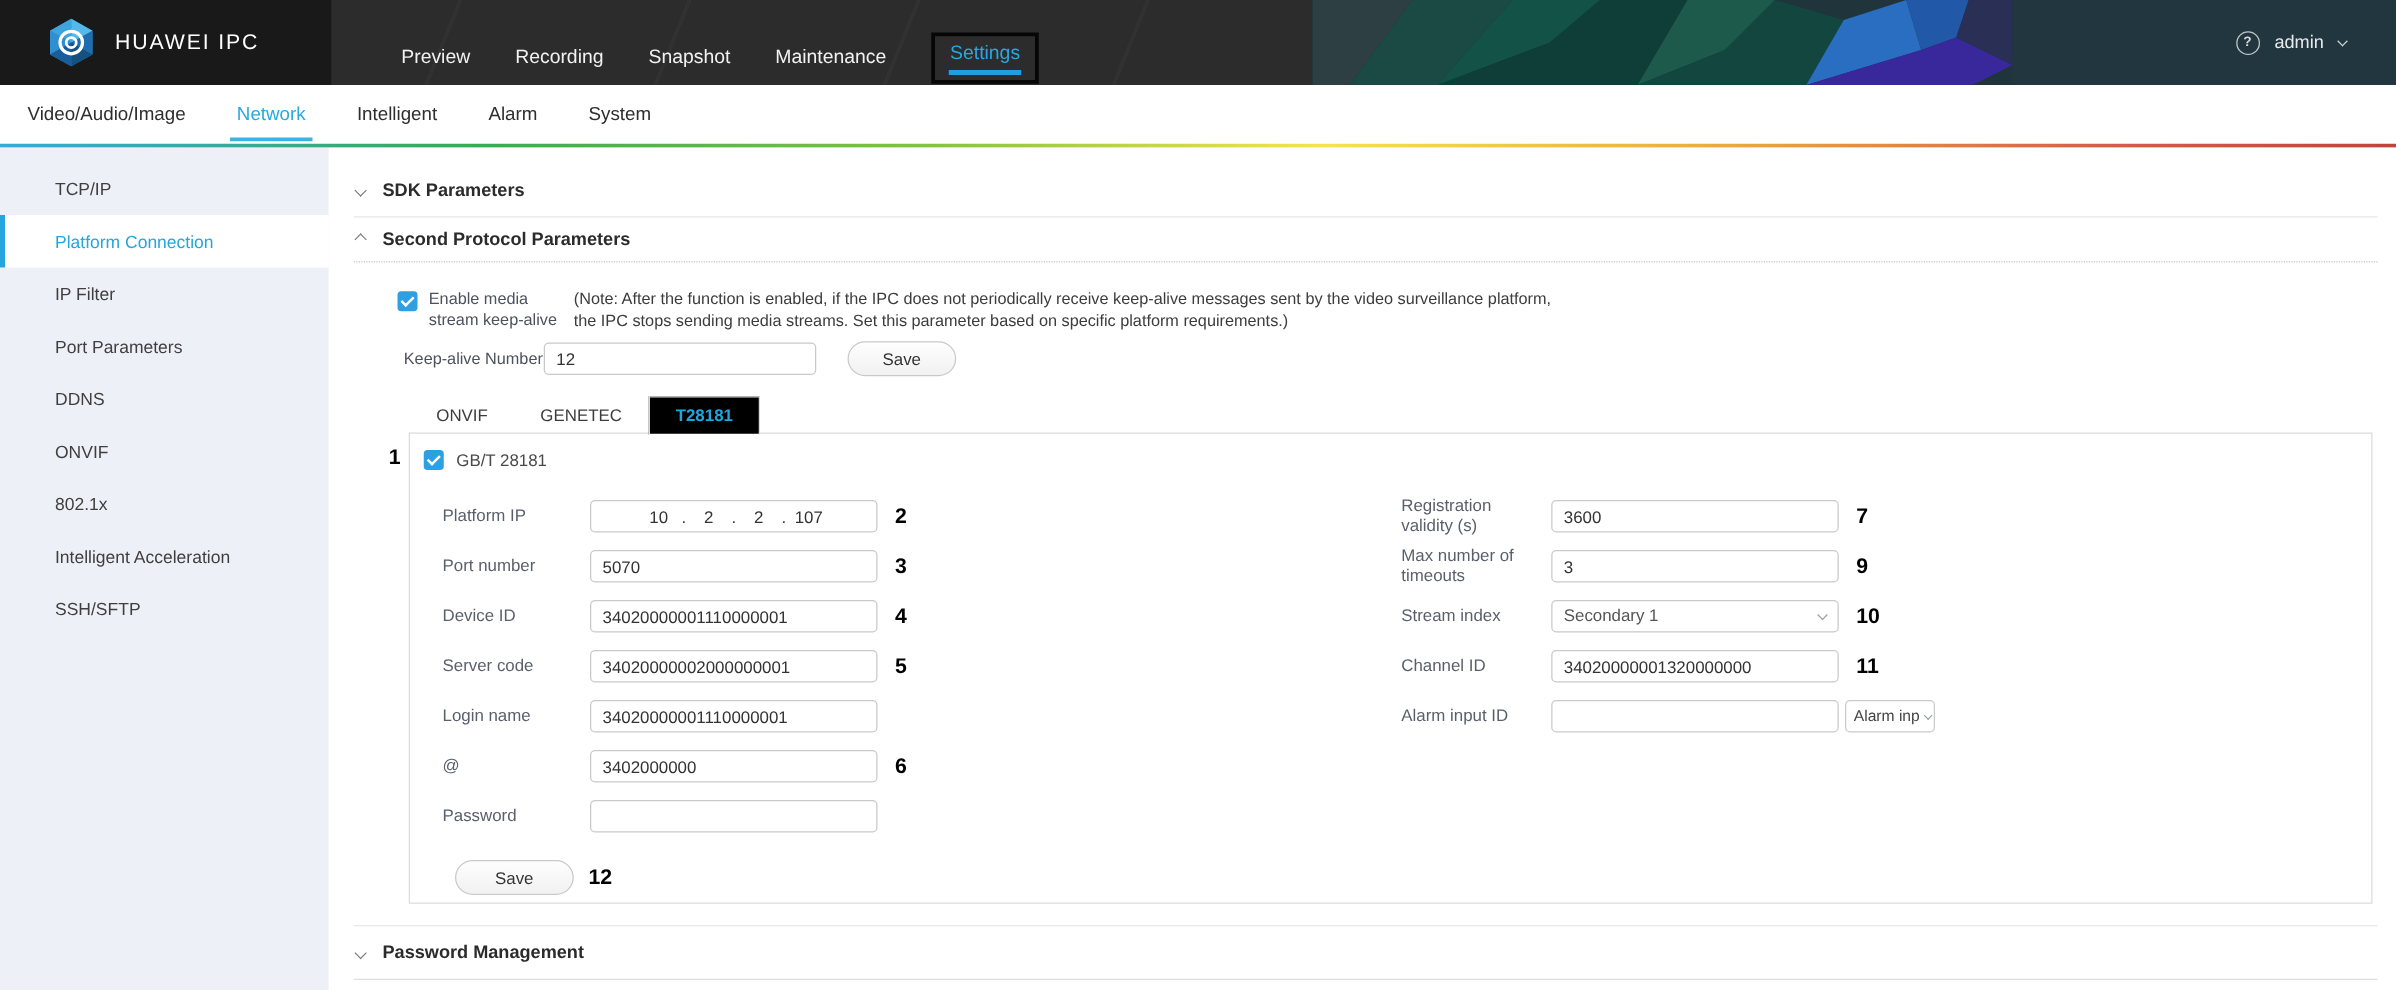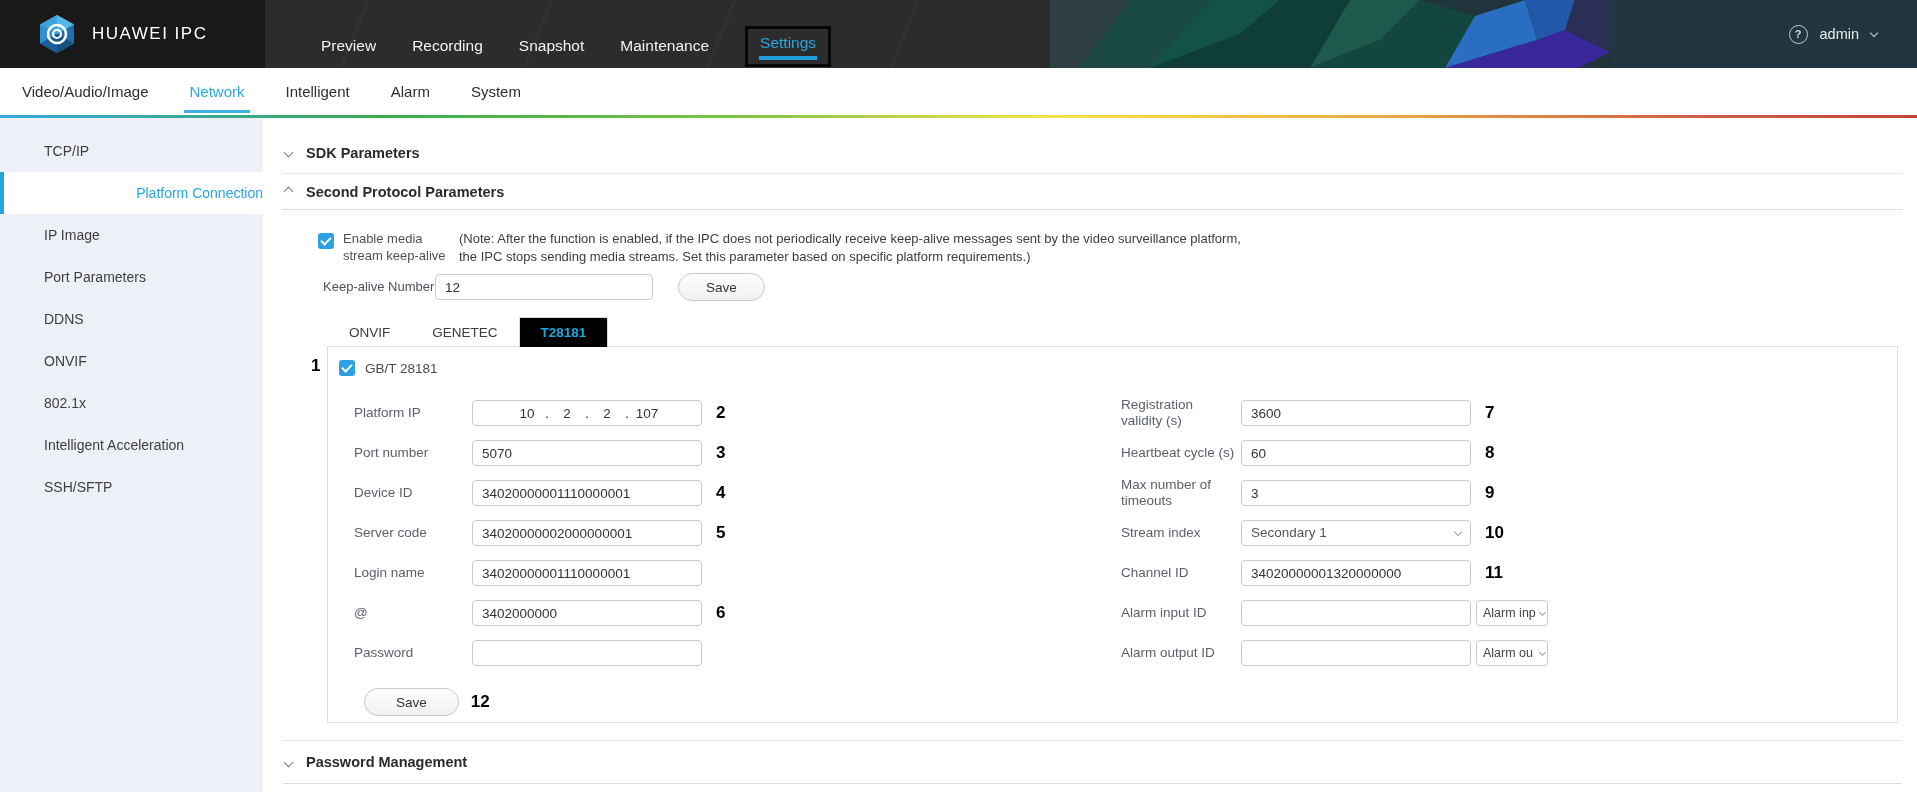--- a/index.html
+++ b/index.html
@@ -33,21 +33,21 @@
   .subnav-item { font-size:15px; color:#2e2e2e; cursor:pointer; position:relative; white-space:nowrap; }
   .subnav-item.active { color:#29a9e1; }
   .subnav-item.active::after { content:""; position:absolute; left:-5px; right:-5px; bottom:-13px; height:3px; background:#3cb4e2; }
   .rainbow { height:3px; flex:0 0 3px;
     background:linear-gradient(90deg,#36a9de 0%,#38ab51 20%,#7dc243 38%,#f5e34d 55%,#eda83f 72%,#d35f47 88%,#c0443c 100%); }
 
   
   .body-wrap { flex:1; display:flex; overflow:hidden; }
   .sidebar { width:263px; flex:0 0 263px; background:#eef0f7; padding-top:12px; }
   .side-item { height:42px; line-height:42px; padding-left:44px; font-size:14px; color:#3f3f3f; cursor:pointer; white-space:nowrap; }
-  .side-item.active { background:#fff; color:#27a5de; border-left:4px solid #27a5de; padding-left:40px;text-align:right; }
+  .side-item.active { background:#fff; color:#27a5de; border-left:4px solid #27a5de; padding-left:40px; }
 
   .main { flex:1; background:#fff; position:relative; padding:0 15px 0 20px; overflow:hidden; }
 
   .sec-row { display:flex; align-items:center; height:42px; margin-top:14px; border-bottom:1px solid #e8e8e8; cursor:pointer; }
   .sec-row.dotted { margin-top:0; height:36px; border-bottom:1px dotted #c6c6c6; }
   .sec-chev { margin-left:2px; border-color:#7b7b7b; }
   .sec-title { margin-left:14px; font-size:14.5px; font-weight:bold; color:#2b2b2b; }
 
   .checkbox { width:16px; height:16px; border-radius:3px; background:#2d9fe3; position:relative; flex:0 0 16px; cursor:pointer; }
   .checkbox::after { content:""; position:absolute; left:3px; top:4px; width:8px; height:4px;
@@ -153,21 +153,21 @@
     <span class="subnav-item">Alarm</span>
     <span class="subnav-item">System</span>
   </div>
   <div class="rainbow"></div>
 
   <div class="body-wrap">
 
     <div class="sidebar">
       <div class="side-item">TCP/IP</div>
       <div class="side-item active">Platform Connection</div>
-      <div class="side-item">IP Image</div>
+      <div class="side-item">IP Filter</div>
       <div class="side-item">Port Parameters</div>
       <div class="side-item">DDNS</div>
       <div class="side-item">ONVIF</div>
       <div class="side-item">802.1x</div>
       <div class="side-item">Intelligent Acceleration</div>
       <div class="side-item">SSH/SFTP</div>
     </div>
 
     <div class="main">
 
@@ -254,25 +254,20 @@
           </div>
         </div>
 
         <div class="col right">
           <div class="form-row">
             <span class="f-label">Registration validity (s)</span>
             <input class="input f-input" value="3600" style="">
             <span class="ann ann-row">7</span>
           </div>
           <div class="form-row">
-            <span class="f-label">Heartbeat cycle (s)</span>
-            <input class="input f-input" value="60" style="">
-            <span class="ann ann-row">8</span>
-          </div>
-          <div class="form-row">
             <span class="f-label">Max number of timeouts</span>
             <input class="input f-input" value="3" style="">
             <span class="ann ann-row">9</span>
           </div>
           <div class="form-row">
             <span class="f-label">Stream index</span>
             <span class="select">
               <span>Secondary 1</span>
               <span class="chev down sel-chev"></span>
             </span>
@@ -284,28 +279,20 @@
             <span class="ann ann-row">11</span>
           </div>
           <div class="form-row">
             <span class="f-label">Alarm input ID</span>
             <input class="input f-input" value="" style="">
             <span class="mini-select">
               <span>Alarm inp</span>
               <span class="chev down sel-chev"></span>
             </span>
           </div>
-          <div class="form-row">
-            <span class="f-label">Alarm output ID</span>
-            <input class="input f-input" value="" style="">
-            <span class="mini-select">
-              <span>Alarm ou</span>
-              <span class="chev down sel-chev"></span>
-            </span>
-          </div>
         </div>
 
         <div class="save-row">
           <button class="pill-btn" style="padding:0 31px;">Save</button>
           <span class="ann" style="margin-left:12px;">12</span>
         </div>
       </div>
 
       <div class="pm-wrap">
         <div class="pm-row sec-row" style="margin-top:0;border-bottom:1px solid #dedede;">

